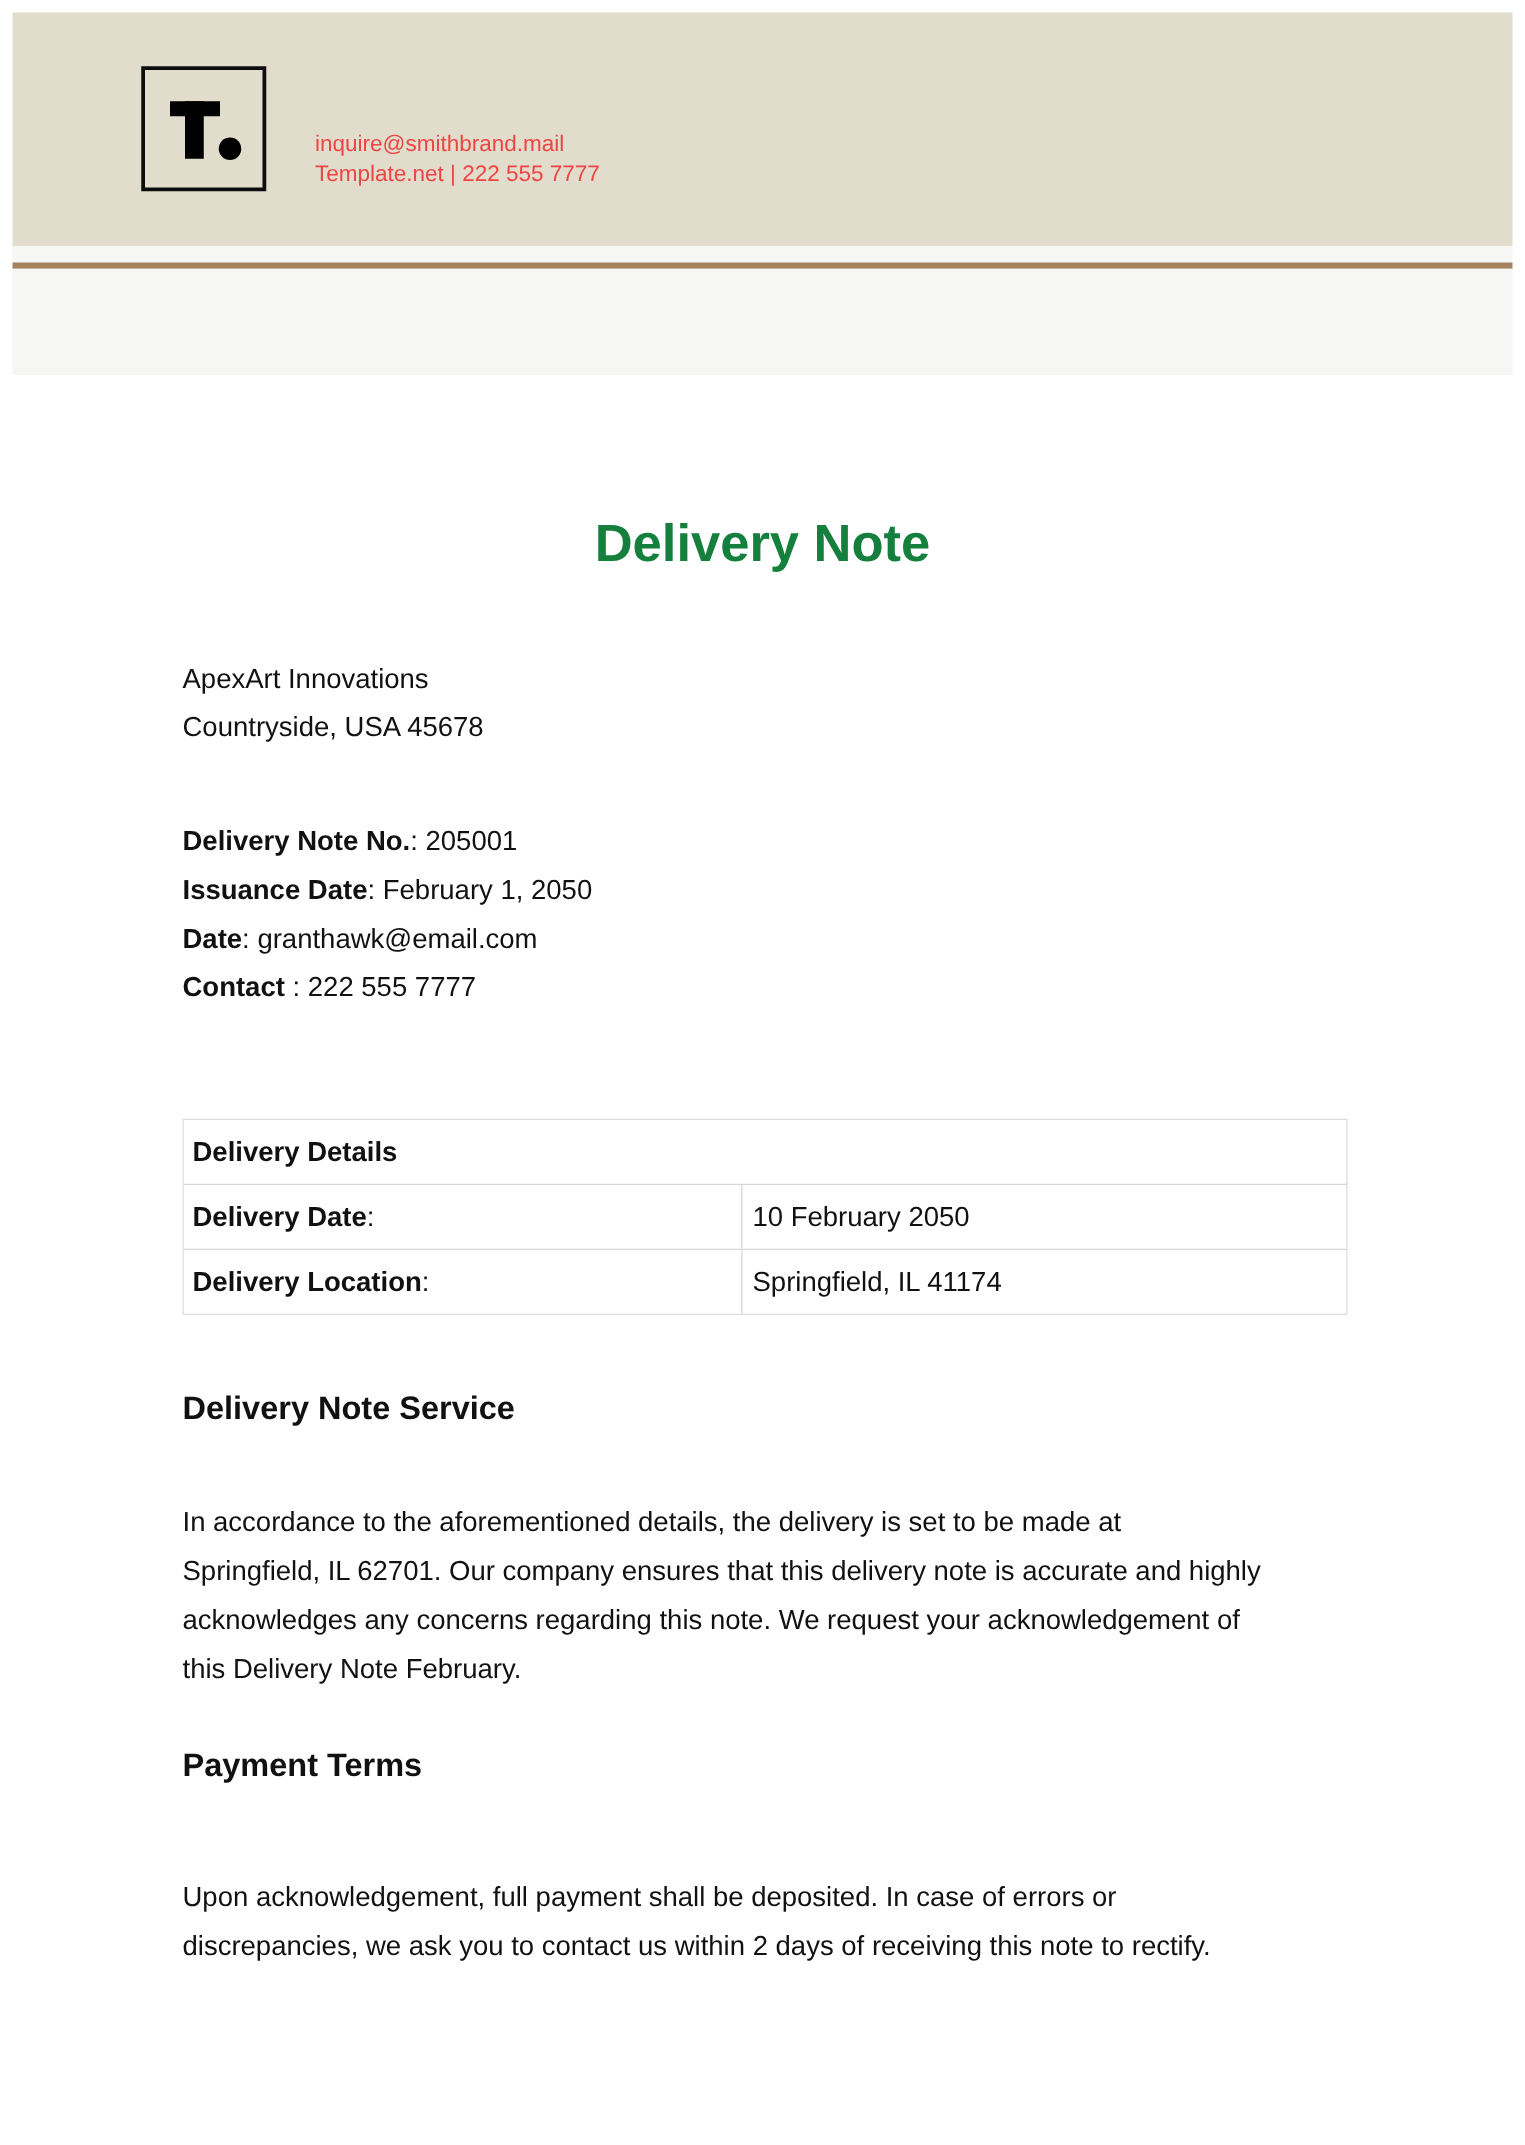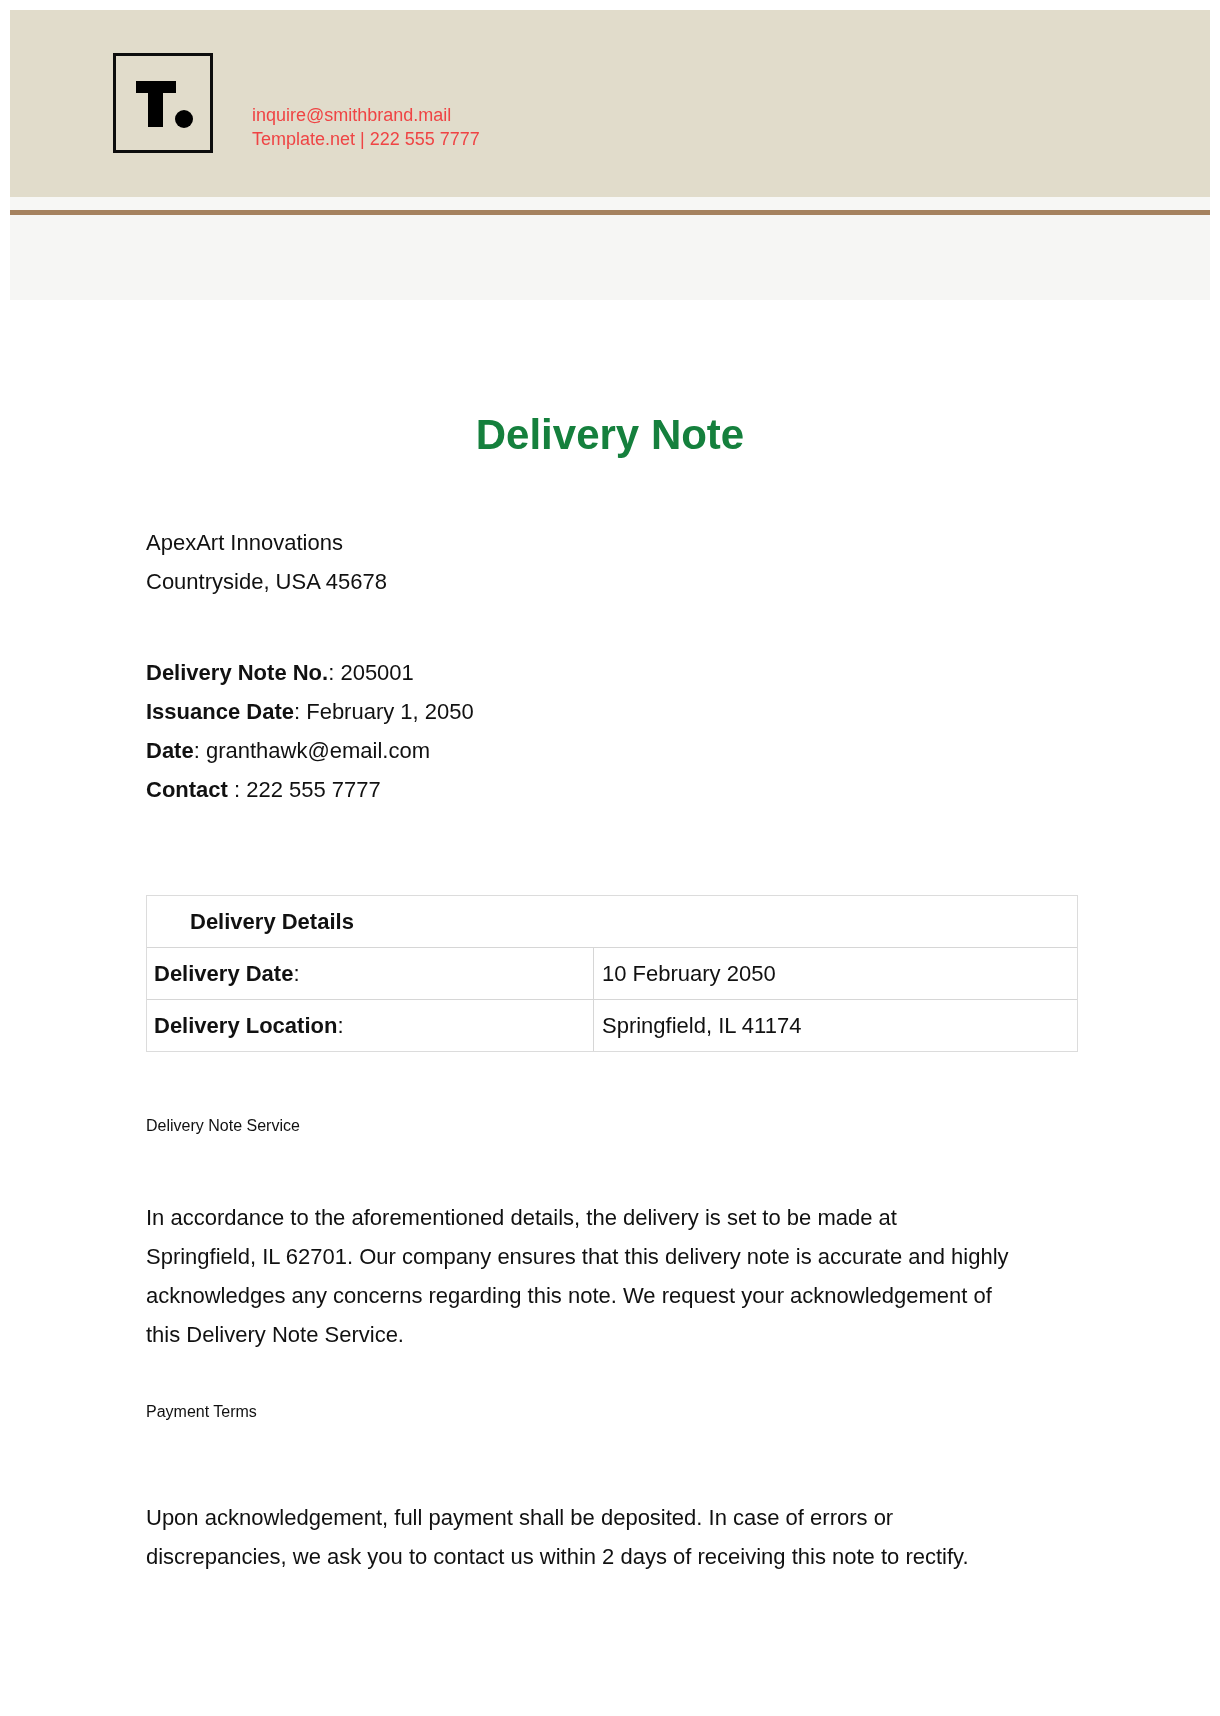--- a/index.html
+++ b/index.html
@@ -22,27 +22,27 @@
   .header-contact { left: 252px; top: 103px; font-size: 18px; line-height: 24px; color: #ef4444; }
 
   .title { left: 0; top: 410px; width: 1220px; text-align: center; font-size: 42px; font-weight: bold; color: #15803d; line-height: 50px; }
 
   .text-block { left: 146px; font-size: 22px; line-height: 39px; color: #111; }
   .text-block .line { display: block; white-space: nowrap; }
   b { font-weight: bold; }
 
   .table { left: 146px; top: 895px; width: 930px; border: 1px solid #dcdcdc; border-collapse: collapse; }
   .tbl-row { display: flex; height: 51px; border-top: 1px solid #d6d6d6; }
-  .tbl-row:first-child { border-top: none; margin-left: 36px; }
+  .tbl-row:first-child { border-top: none; }
   .tbl-cell { box-sizing: border-box; padding-left: 7px; font-size: 22px; line-height: 51px; white-space: nowrap; }
   .tbl-cell.left { width: 447px; border-right: 1px solid #d6d6d6; font-weight: bold; }
   .tbl-cell.right { flex: 1; padding-left: 8px; }
   .tbl-cell.full { width: 100%; font-weight: bold; }
 
-  .section-heading { left: 146px; font-size: 16px; font-weight: normal; line-height: 30px; color: #111; }
+  .section-heading { left: 146px; font-size: 26px; font-weight: bold; line-height: 30px; color: #111; }
 </style>
 </head>
 <body>
 
 <div class="abs header-band"></div>
 <div class="abs header-strip"></div>
 <div class="abs header-rule"></div>
 <div class="abs header-sub"></div>
 
 <div class="abs logo-box">
@@ -82,20 +82,20 @@
     <div class="tbl-cell left"><span>Delivery Location</span><span style="font-weight:normal">:</span></div>
     <div class="tbl-cell right">Springfield, IL 41174</div>
   </div>
 </div>
 
 <div class="abs section-heading" style="top:1111px;">Delivery Note Service</div>
 <div class="abs text-block" style="top:1198px;">
   <span class="line">In accordance to the aforementioned details, the delivery is set to be made at</span>
   <span class="line">Springfield, IL 62701. Our company ensures that this delivery note is accurate and highly</span>
   <span class="line">acknowledges any concerns regarding this note. We request your acknowledgement of</span>
-  <span class="line">this Delivery Note Service.</span>
+  <span class="line">this Delivery Note February.</span>
 </div>
 
 <div class="abs section-heading" style="top:1397px;">Payment Terms</div>
 <div class="abs text-block" style="top:1498px;">
   <span class="line">Upon acknowledgement, full payment shall be deposited. In case of errors or</span>
   <span class="line">discrepancies, we ask you to contact us within 2 days of receiving this note to rectify.</span>
 </div>
 
 </body></html>

